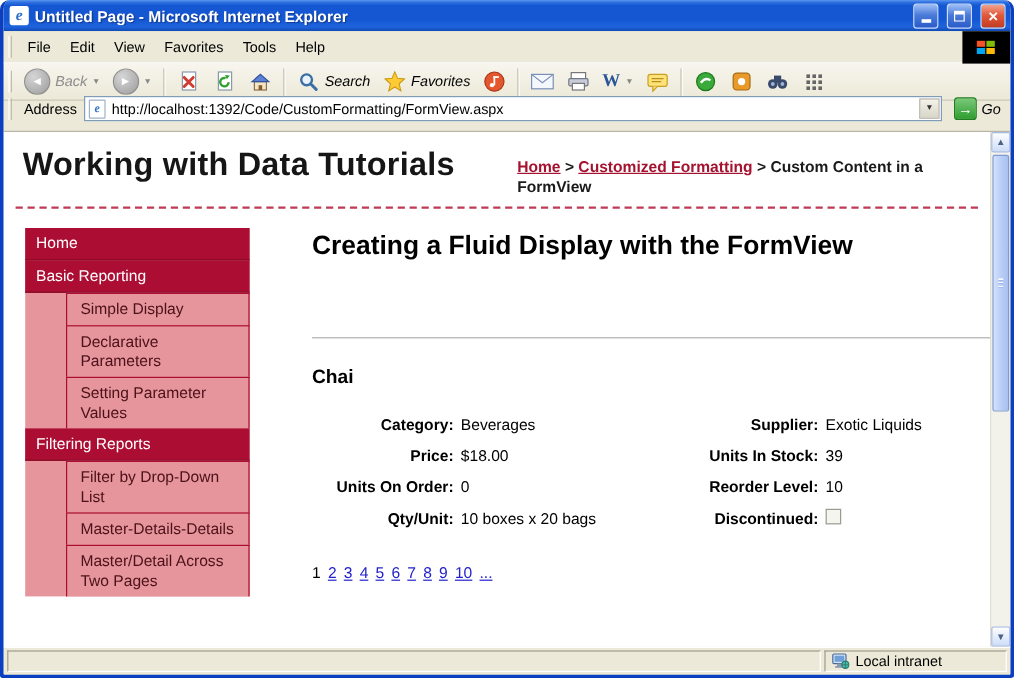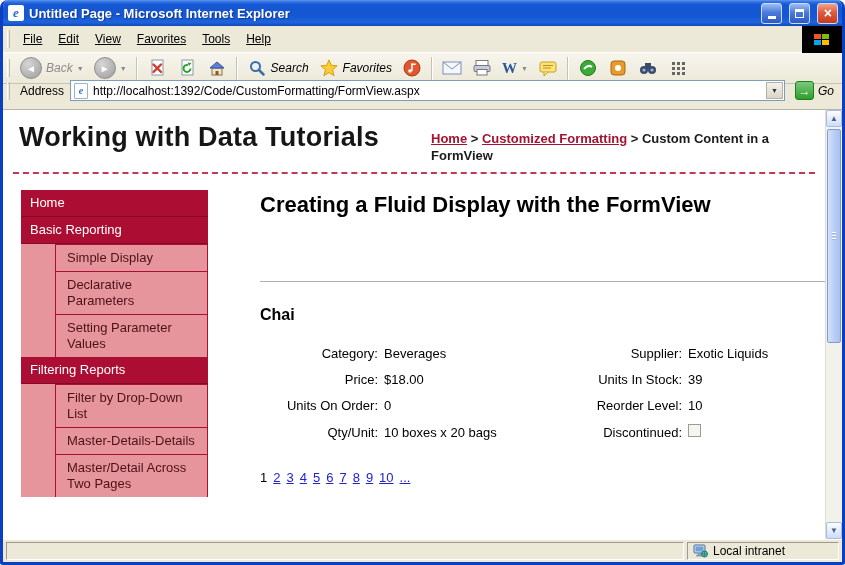--- a/index.html
+++ b/index.html
@@ -25,21 +25,21 @@
   .winbtn.close { background:linear-gradient(180deg,#F0A48E,#E2593C 45%,#C13C1F); }
   .g-min { width:8px; height:3px; background:#fff; margin-top:9px; }
   .g-max { width:9px; height:9px; border:1px solid #fff; border-top:3px solid #fff; }
   .g-close { color:#fff; font-weight:bold; font-size:14px; line-height:14px; }
 
   
   .menubar { height:27px; flex:0 0 27px; display:flex; align-items:center; gap:1px;
              padding-left:3px; background:#ECE9D8; border-bottom:1px solid #FFFFFF; position:relative; }
   .grip { width:3px; height:18px; border-left:1px solid #fff; border-right:1px solid #C0BDB0; margin:0 4px 0 1px; }
   .menus { display:flex; }
-  .menu-item { padding:4px 8px; font-size:12px; color:#000; white-space:nowrap;text-decoration:underline; }
+  .menu-item { padding:4px 8px; font-size:12px; color:#000; white-space:nowrap; }
   .winlogo { position:absolute; right:0; top:0; width:40px; height:27px; background:#000;
              display:flex; align-items:center; justify-content:center; }
 
   
   .toolbar { height:31px; flex:0 0 31px; display:flex; align-items:center; gap:2px;
              padding:0 3px; background:linear-gradient(#F7F5ED,#ECE9D8); border-bottom:1px solid #C6C3B6; }
   .tb-sep { width:2px; height:23px; border-left:1px solid #C6C3B6; border-right:1px solid #fff; margin:0 3px; }
   .tb-btn { display:flex; align-items:center; gap:4px; padding:2px 4px; font-size:12px; white-space:nowrap; }
   .tb-label { color:#000;font-style:italic; }
   .tb-label.dim { color:#8C8C8C; }
@@ -103,21 +103,21 @@
   .nav-row.t-sub { background:#E5959B; color:#4D1119; padding:5px 11px; margin-left:34px;
                    border:1px solid #AC0E33; border-bottom:none; }
 
   
   .main { flex:1; margin-left:52px; padding-right:36px; }
   .main-heading { font-size:22px; font-weight:bold; color:#000; line-height:29px; max-width:470px; }
   .rule { border-top:1px solid #AFAFAF; margin-top:62px; }
   .product { font-size:16px; font-weight:bold; color:#000; margin-top:24px; }
   .fields { display:grid; grid-template-columns:118px 176px 116px 150px; column-gap:6px; row-gap:11px;
             margin-top:22px; font-size:13px; align-items:center; }
-  .fl { font-weight:normal; text-align:right; white-space:nowrap; }
+  .fl { font-weight:bold; text-align:right; white-space:nowrap; }
   .fv { white-space:nowrap; }
   .checkbox { width:13px; height:13px; background:#F5F5F0; border:1px solid #9B9B93; display:inline-block; }
   .pager { margin-top:30px; font-size:13px; display:flex; gap:6px; }
   .pager a { color:#2222CC; text-decoration:underline; }
   .pg-current { color:#000; }
 
   
   .statusbar { height:23px; flex:0 0 23px; background:#ECE9D8; border-top:1px solid #fff;
                display:flex; align-items:center; gap:3px; padding:2px 3px; font-size:12px; }
   .sb-panel { height:18px; border:1px solid; border-color:#9D9A8D #FFF #FFF #9D9A8D; }

